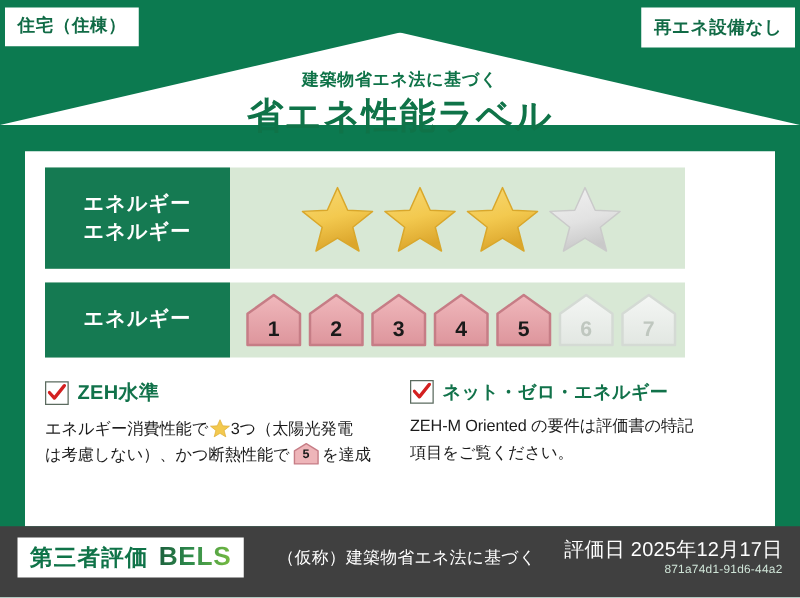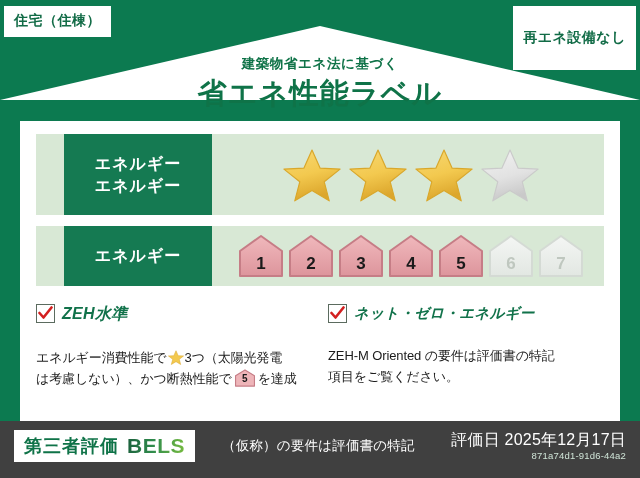--- a/index.html
+++ b/index.html
@@ -39,21 +39,21 @@
     background: #ffffff;
     color: #116b46;
     font-weight: bold;
     font-size: 14px;
     letter-spacing: 0.5px;
     padding: 6px 10px 7px 10px;
     white-space: nowrap;
     z-index: 6;
   }
   .corner-tag.left  { left: 4px; }
-  .corner-tag.right { right: 4px; font-size: 14px; padding: 23px 10px; }
+  .corner-tag.right { right: 4px; font-size: 14px; padding: 7px 10px; }
 
   .title-block {
     position: absolute;
     left: 0; top: 56px;
     width: 640px;
     text-align: center;
     z-index: 5;
   }
   .title-sub {
     color: #0f7348;
@@ -76,26 +76,25 @@
     position: absolute;
     left: 20px; top: 121px;
     width: 600px; height: 300px;
     background: #ffffff;
   }
 
   
   .rating-row {
     position: absolute;
     left: 16px;
-    width: 568px;
+    width: 512px;
     height: 81px;
     background: #d8e8d5;
     display: flex;
     align-items: center;
-    padding-left: 28px;
   }
   .rating-row.energy { top: 13px; }
   .rating-row.insul  { top: 105px; height: 60px; }
 
   .row-label {
     background: #157a52;
     color: #ffffff;
     font-weight: bold;
     font-size: 16px;
     letter-spacing: 1px;
@@ -148,23 +147,23 @@
   .notes {
     position: absolute;
     left: 16px; top: 183px;
     width: 570px;
     display: flex;
     gap: 14px;
   }
   .note-col { width: 285px; }
   .note-head {
     display: flex;
+    align-items: center;
     gap: 7px;
-    margin-bottom: 22px;
-    font-style: italic;
+    margin-bottom: 7px;
   }
   .checkbox {
     width: 19px; height: 19px;
     border: 1.6px solid #5b6b5f;
     background: #fff;
     position: relative;
     flex: 0 0 19px;
   }
   .checkbox svg { position: absolute; left: 1px; top: 1px; }
   .note-title {
@@ -421,18 +420,18 @@
       </div>
 
     </div>
   </div>
 
   <div class="footer">
     <div class="bels-box">
       <span class="bels-jp">第三者評価</span>
       <span class="bels-word">BELS</span>
     </div>
-    <div class="project-name">（仮称）の要件は評価書の特記</div>
+    <div class="project-name">（仮称）建築物省エネ法に基づく</div>
     <div class="eval-date">評価日 2025年12月17日</div>
     <div class="eval-id">871a74d1-91d6-44a2</div>
   </div>
 
 </div>
 
 </body></html>

